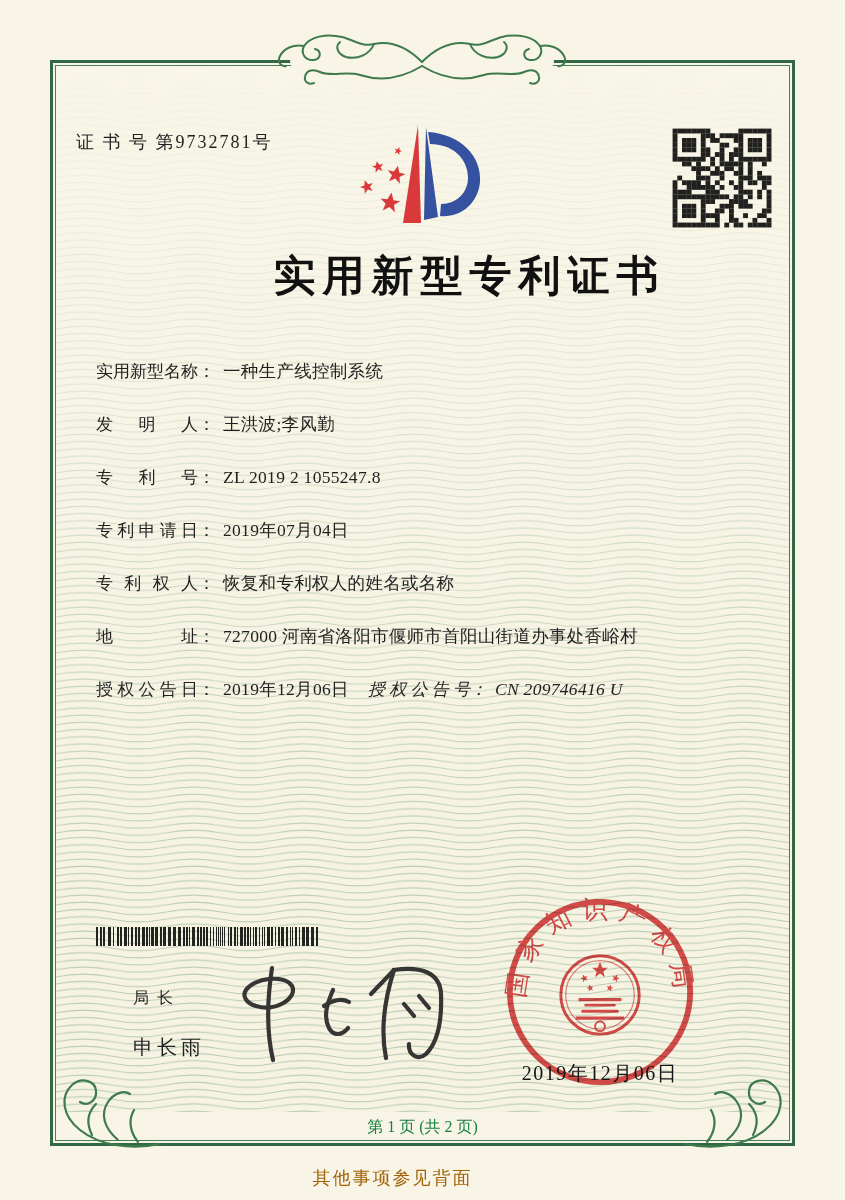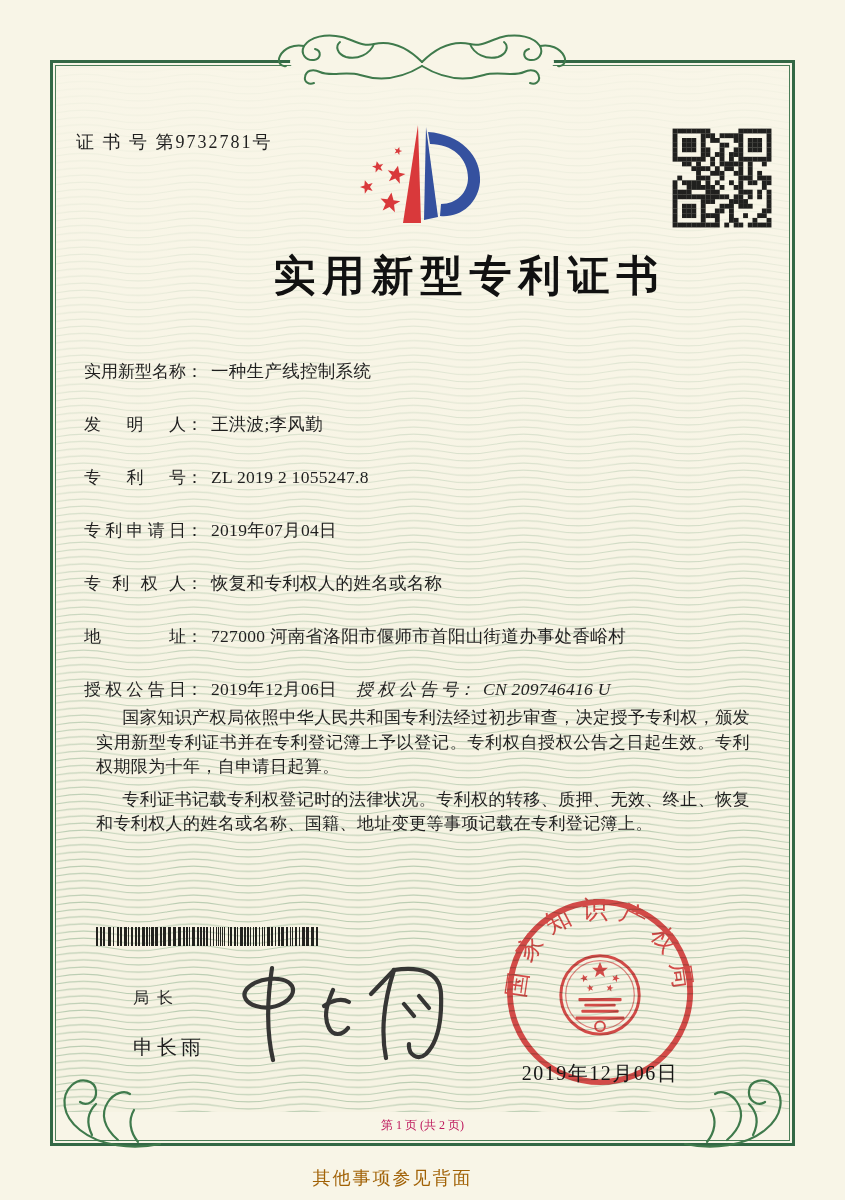--- a/index.html
+++ b/index.html
@@ -12,38 +12,38 @@
         background:linear-gradient(180deg,rgba(249,246,232,.92) 0%,rgba(249,246,232,.6) 30%,rgba(249,246,232,.25) 52%,rgba(249,246,232,0) 78%);}
   .top-orn{position:absolute;left:262px;top:30px;}
   .corner-orn{position:absolute;}
   .corner-left{left:52px;top:1072px;}
   .corner-right{left:683px;top:1072px;transform:scaleX(-1);}
   .cert-no{position:absolute;left:76px;top:118px;font-size:18px;letter-spacing:2px;margin-top:12px;}
   .logo{position:absolute;left:342px;top:120px;}
   .qr{position:absolute;left:670px;top:126px;}
   .title{position:absolute;left:0;top:248px;width:845px;text-align:center;
          font-size:42px;font-weight:700;letter-spacing:7px;color:#111;padding-left:47px;}
-  .fields{position:absolute;left:84px;top:358px;width:650px;}
+  .fields{position:absolute;left:96px;top:358px;width:650px;}
   .frow{position:relative;line-height:26px;margin-bottom:26px;white-space:nowrap;}
   .flabel{display:inline-block;width:102px;font-size:17px;text-align:justify;text-align-last:justify;vertical-align:baseline;}
   .fcolon{font-size:17px;}
   .fvalue{font-size:17.5px;margin-left:8px;letter-spacing:0.3px;}
   .grant-no-group{position:absolute;left:272px;top:0;font-style:italic;}
   .body-text{position:absolute;left:96px;top:706px;width:654px;font-size:17px;line-height:24.6px;
              letter-spacing:0.4px;text-align:justify;}
   .body-text p{margin:0;text-indent:1.55em;}
   .body-text p + p{margin-top:8px;}
   .barcode{position:absolute;left:96px;top:927px;}
   .signer-title{position:absolute;left:133px;top:988px;font-size:16px;letter-spacing:8px;}
   .signer-name{position:absolute;left:133px;top:1034px;font-size:20px;letter-spacing:4px;}
   .signature{position:absolute;left:228px;top:956px;}
   .seal{position:absolute;left:502px;top:894px;mix-blend-mode:multiply;opacity:.9;}
   .seal-date{position:absolute;left:500px;top:1060px;width:200px;text-align:center;
              font-size:20px;letter-spacing:1.5px;color:#151515;}
-  .page-indicator{position:absolute;left:50px;top:1117px;width:745px;text-align:center;font-size:12px;color:#be185d;}
+  .page-indicator{position:absolute;left:50px;top:1117px;width:745px;text-align:center;font-size:16px;color:#15803d;}
   .back-note{position:absolute;left:0;top:1166px;width:785px;text-align:center;font-size:18px;letter-spacing:2px;color:#a16207;}
 </style>
 </head>
 <body>
 
 <div class="page">
 
   <svg width="0" height="0" style="position:absolute">
     <defs>
       <g id="star5">
@@ -389,24 +389,20 @@
       <span class="flabel">地址</span><span class="fcolon">：</span><span class="fvalue">727000 河南省洛阳市偃师市首阳山街道办事处香峪村</span>
     </div>
     <div class="frow">
       <span class="flabel">授权公告日</span><span class="fcolon">：</span><span class="fvalue">2019年12月06日</span>
       <span class="grant-no-group">
         <span class="flabel">授权公告号</span><span class="fcolon">：</span><span class="fvalue">CN 209746416 U</span>
       </span>
     </div>
   </div>
 
-  <div class="body-text">
-    <p>国家知识产权局依照中华人民共和国专利法经过初步审查，决定授予专利权，颁发实用新型专利证书并在专利登记簿上予以登记。专利权自授权公告之日起生效。专利权期限为十年，自申请日起算。</p>
-    <p>专利证书记载专利权登记时的法律状况。专利权的转移、质押、无效、终止、恢复和专利权人的姓名或名称、国籍、地址变更等事项记载在专利登记簿上。</p>
-  </div>
 
   <svg class="barcode" width="226" height="19" viewBox="0 0 226 19">
       <rect x="0" y="0" width="2" height="19" fill="#23231f"></rect>
       <rect x="4" y="0" width="2" height="19" fill="#23231f"></rect>
       <rect x="7" y="0" width="2" height="19" fill="#23231f"></rect>
       <rect x="12" y="0" width="3" height="19" fill="#23231f"></rect>
       <rect x="17" y="0" width="1" height="19" fill="#23231f"></rect>
       <rect x="21" y="0" width="2" height="19" fill="#23231f"></rect>
       <rect x="24" y="0" width="2" height="19" fill="#23231f"></rect>
       <rect x="28" y="0" width="3" height="19" fill="#23231f"></rect>

